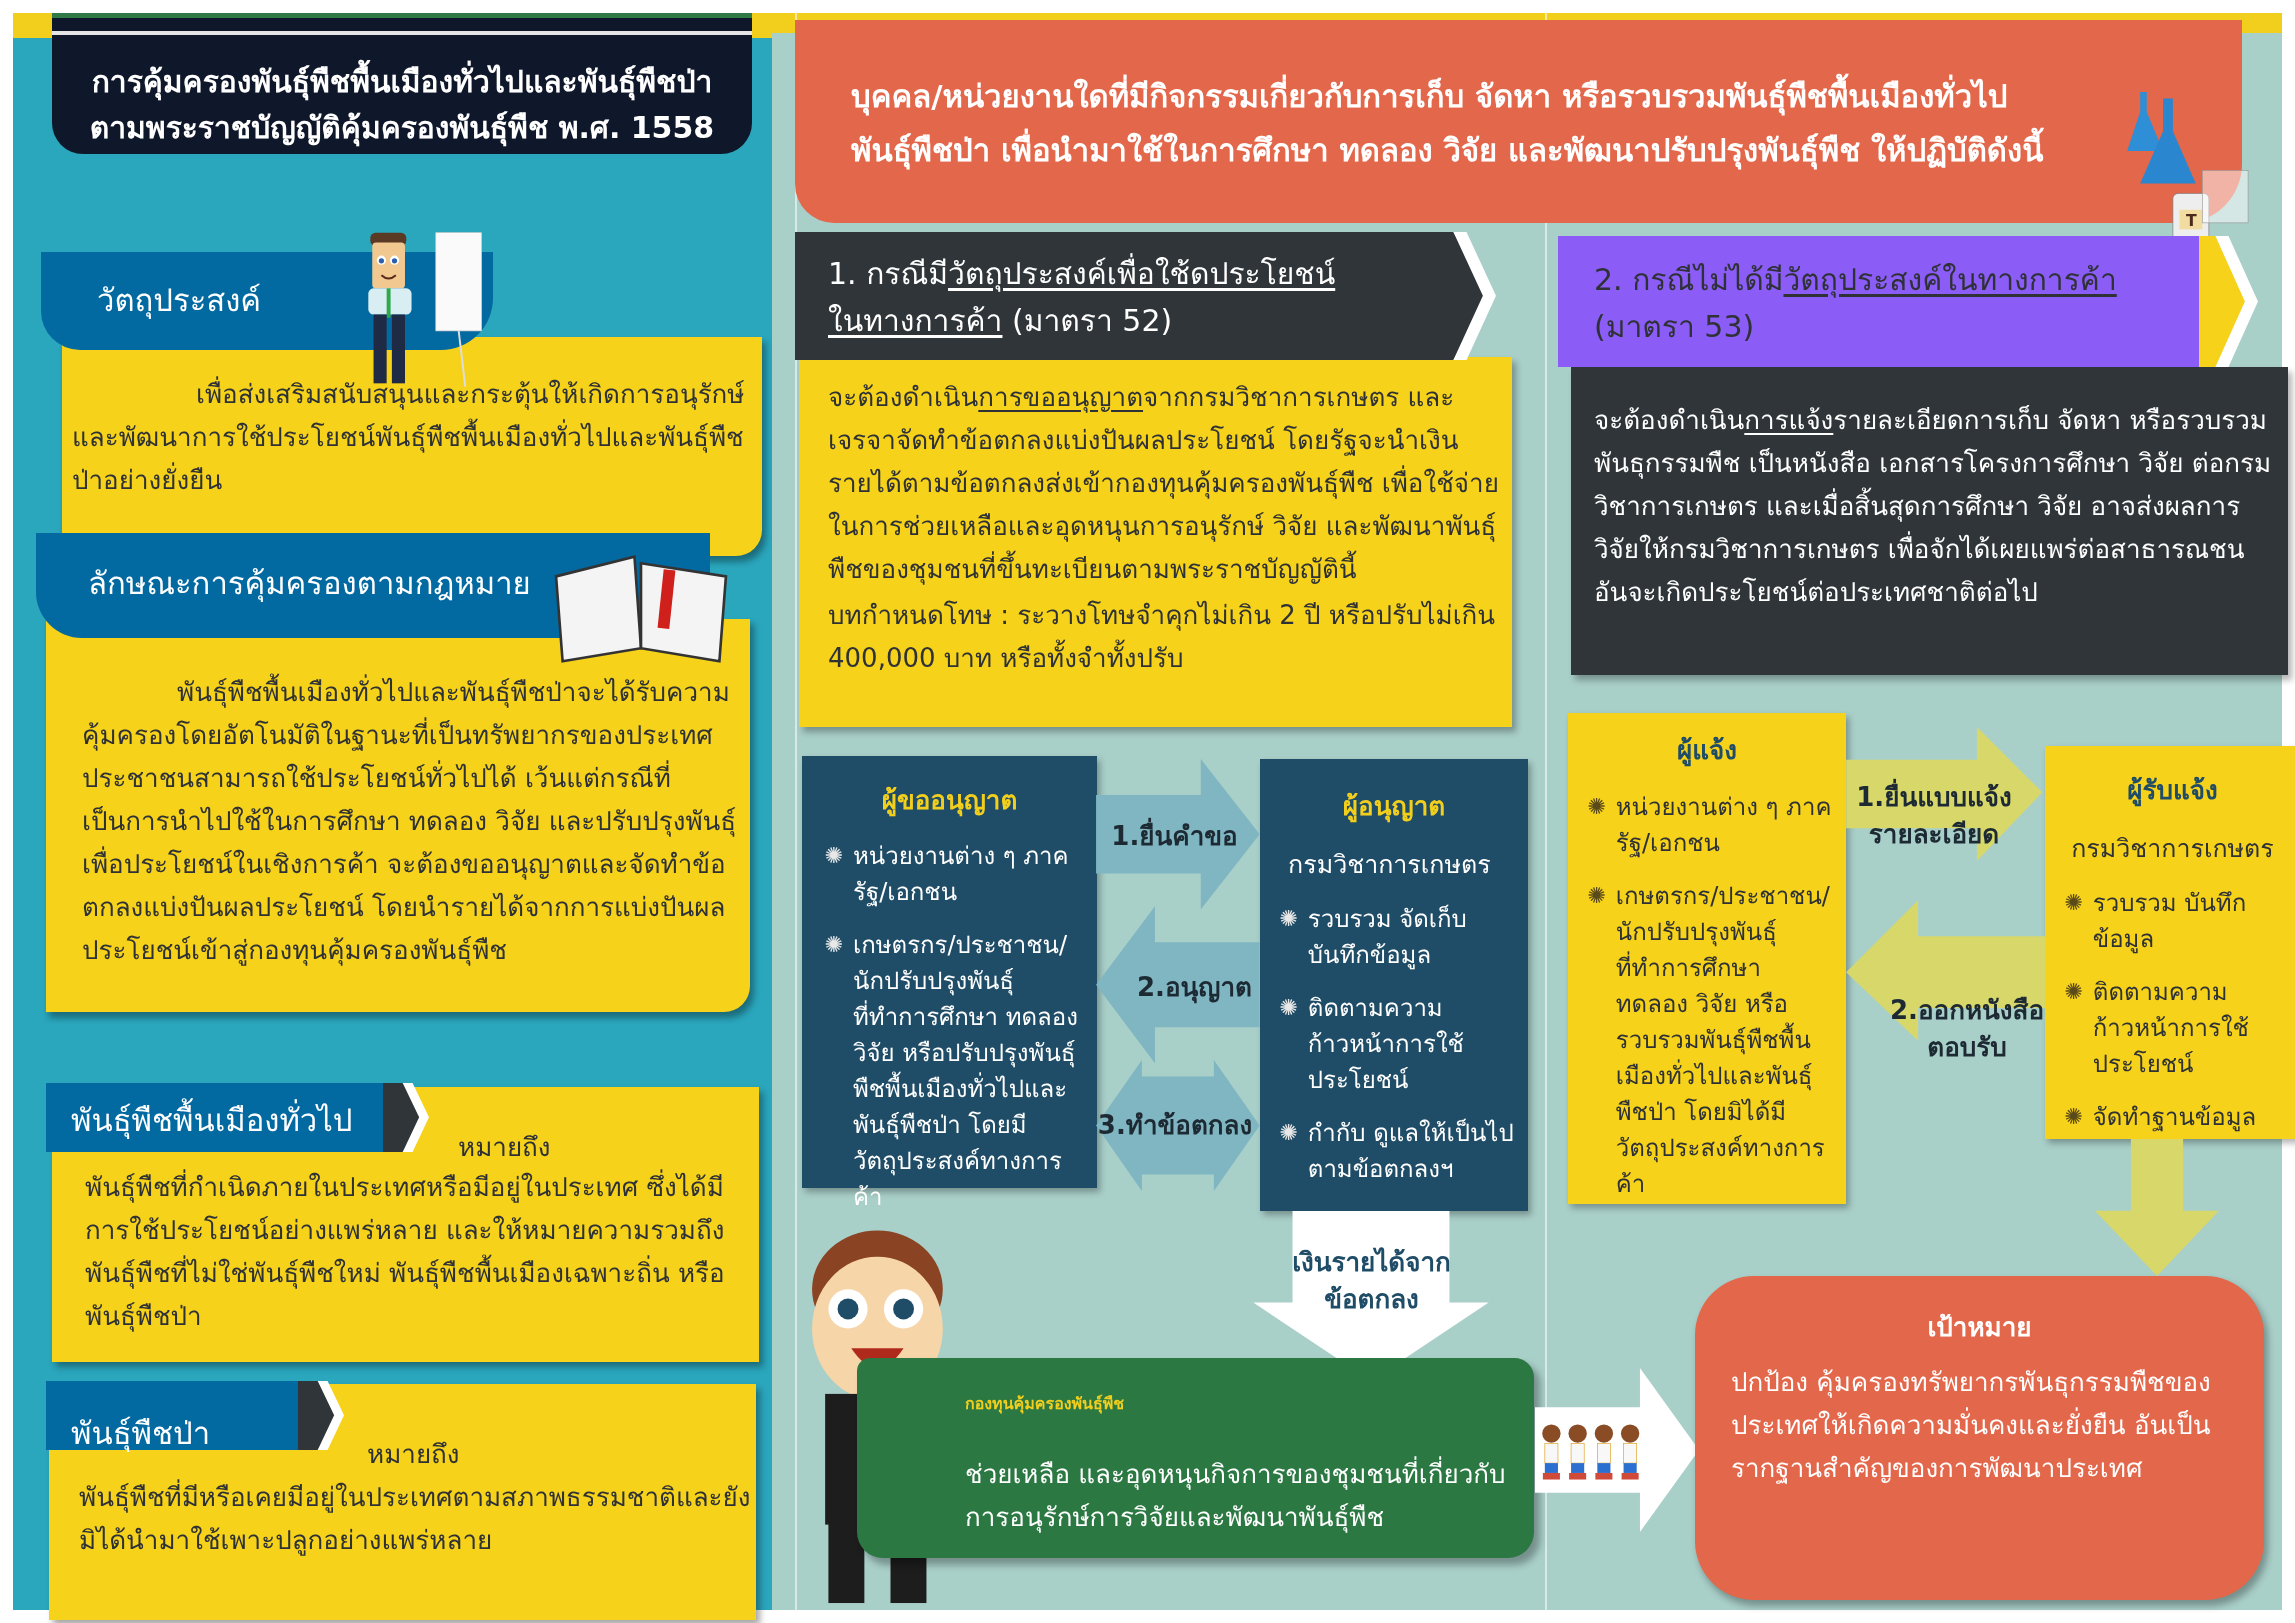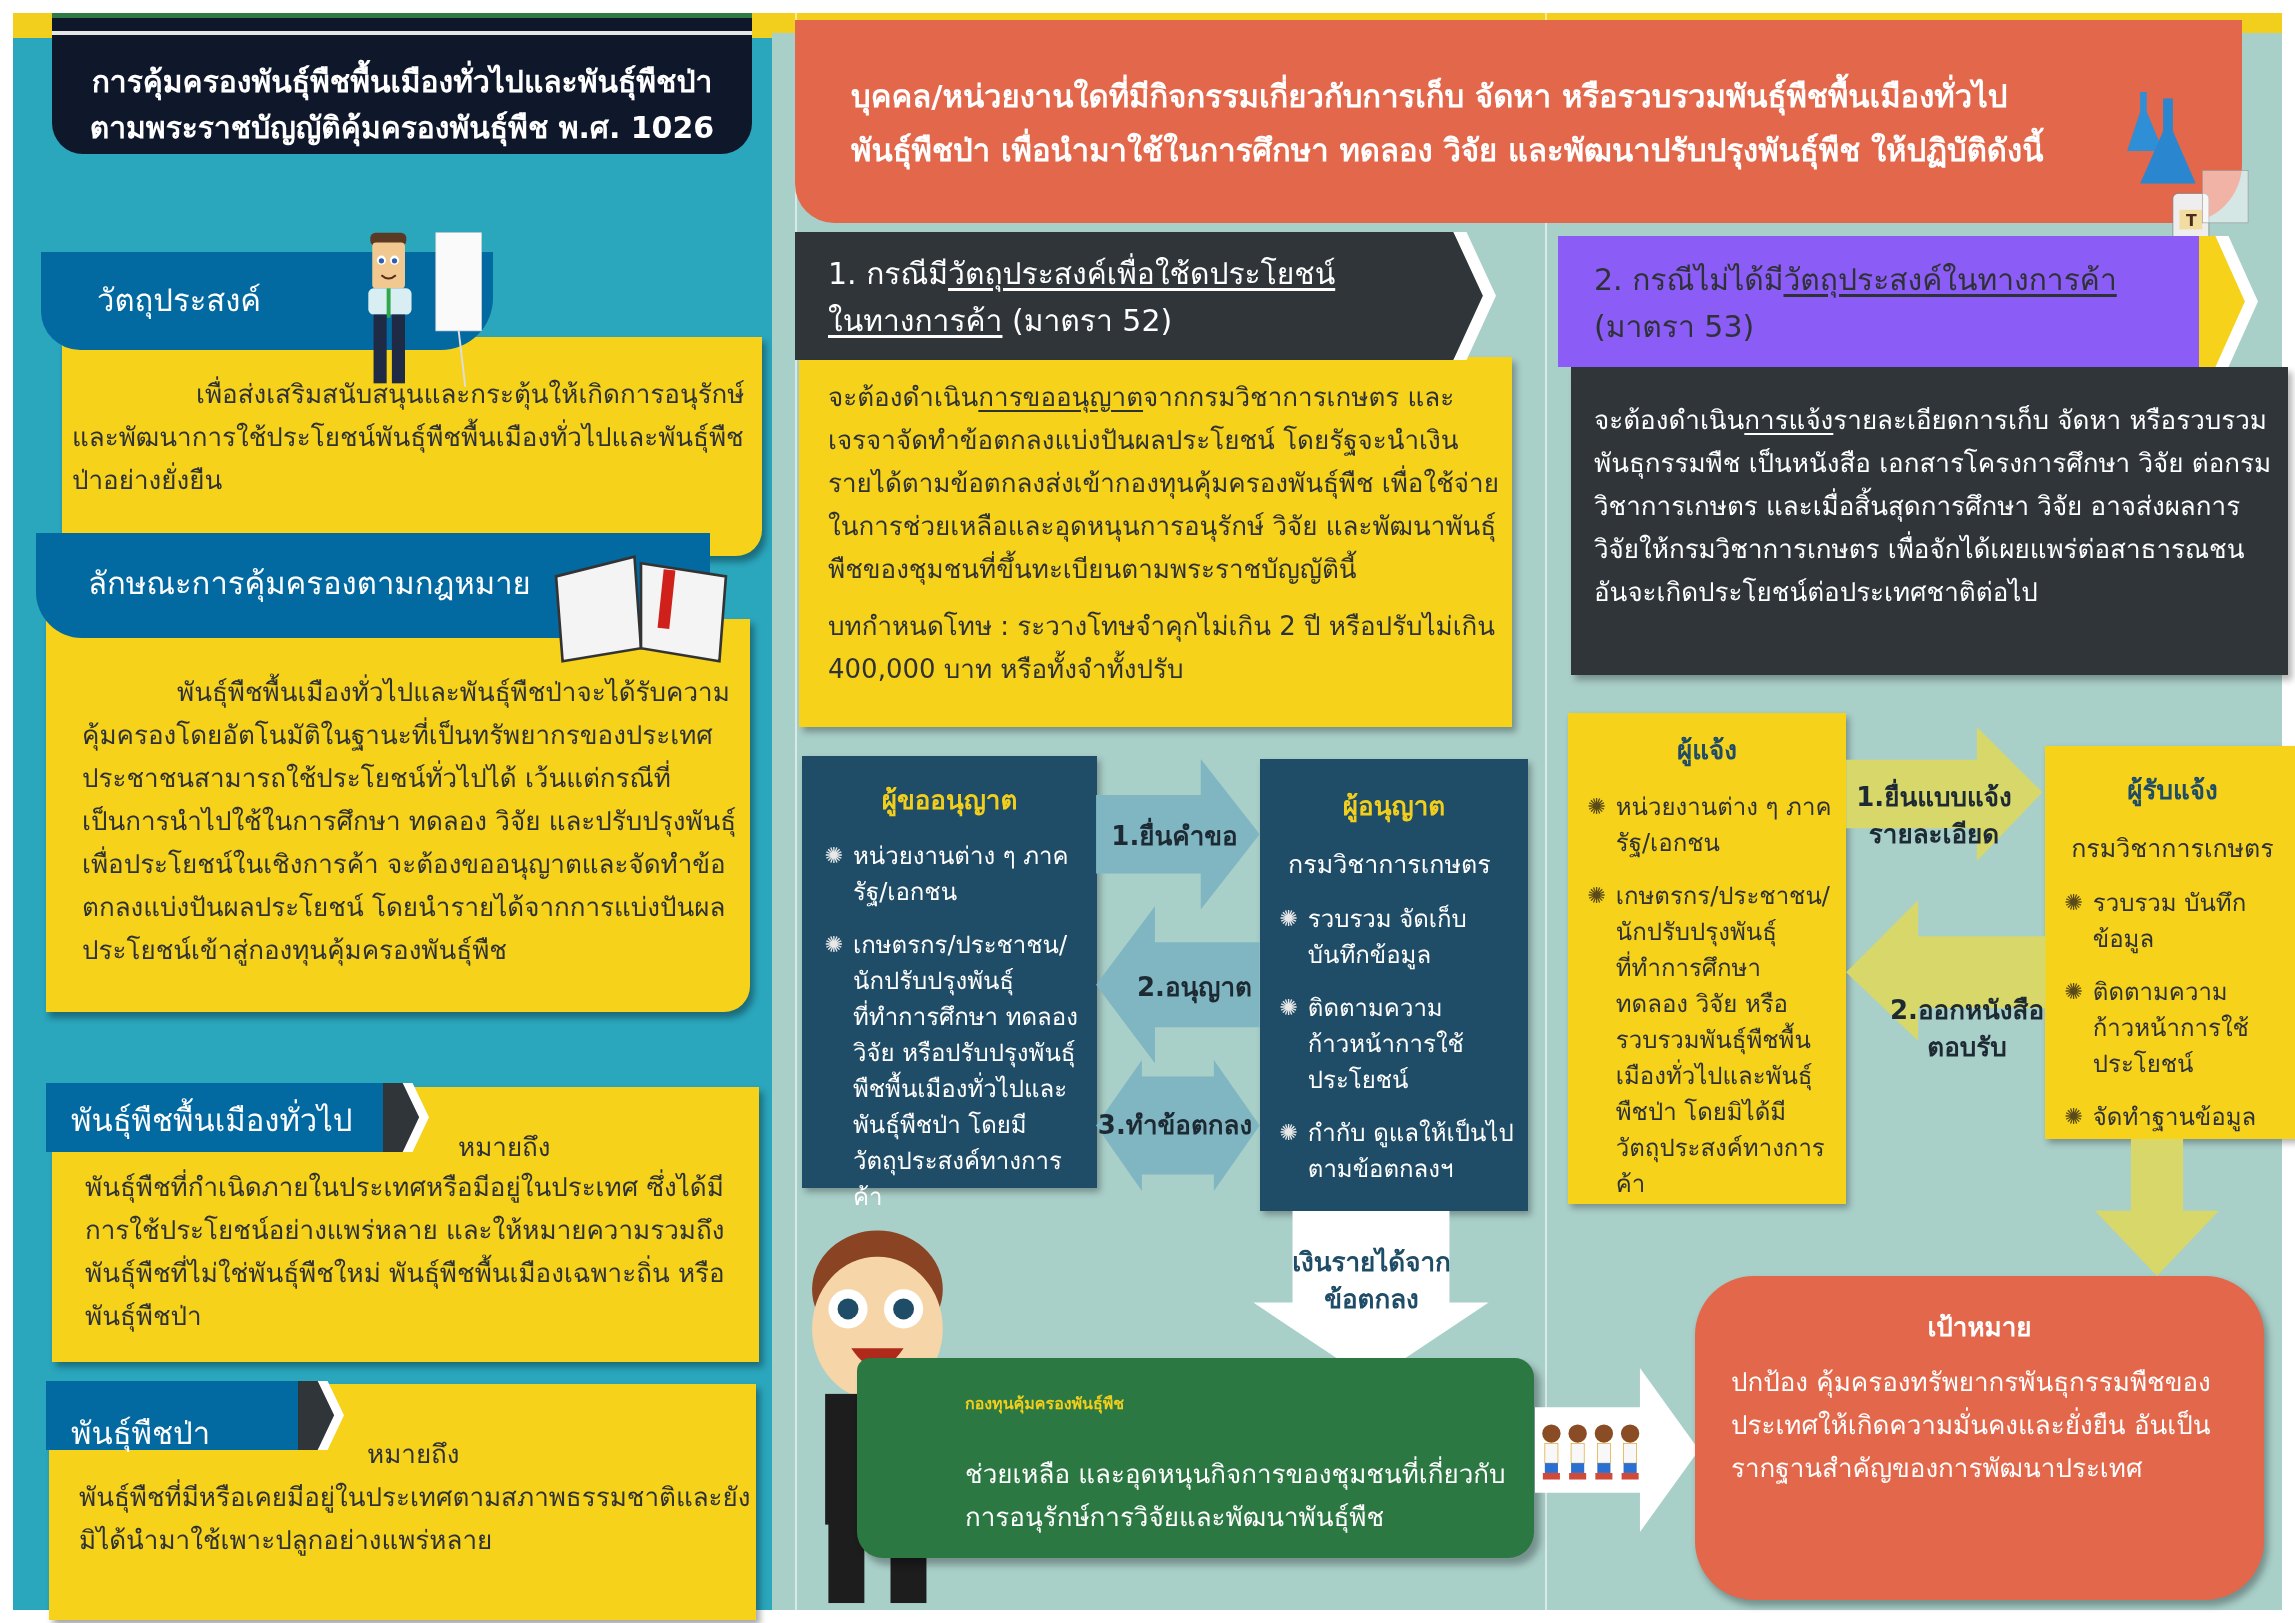--- a/index.html
+++ b/index.html
@@ -87,21 +87,21 @@
 </head>
 <body>
 
 <div class="abs left-panel"></div>
 <div class="abs left-topbar"></div>
 
 <div class="abs main-title">
   <div class="rule"></div>
   <div class="t">
     <div>การคุ้มครองพันธุ์พืชพื้นเมืองทั่วไปและพันธุ์พืชป่า</div>
-    <div>ตามพระราชบัญญัติคุ้มครองพันธุ์พืช พ.ศ. 1026</div>
+    <div>ตามพระราชบัญญัติคุ้มครองพันธุ์พืช พ.ศ. 1558</div>
   </div>
 </div>
 
 <div class="abs yellow-card obj-card"></div>
 <div class="abs dark-tab obj-tab">วัตถุประสงค์</div>
 <svg class="abs" style="left:367px;top:226px" width="131" height="164" viewBox="0 0 200 250">
   <rect x="5" y="10" width="55" height="20" rx="8" fill="#5a3a24"></rect>
   <rect x="8" y="25" width="50" height="70" rx="6" fill="#f0c890"></rect>
   <circle cx="22" cy="52" r="7" fill="#fff"></circle>
     <circle cx="22" cy="53" r="4" fill="#2b5fb0"></circle>
@@ -171,21 +171,21 @@
 <div class="abs c1-tab">
   <span>1. กรณีมี</span><u>วัตถุประสงค์เพื่อใช้ดประโยชน์</u><br>
   <u>ในทางการค้า</u><span> (มาตรา 52)</span>
 </div>
 <svg class="abs" style="left:1437px;top:232px" width="59" height="128" viewBox="0 0 90 195">
   <polygon points="0,0 25,0 80,97 25,195 0,195" fill="#2f3538"></polygon>
   <polygon points="25,0 45,0 90,97 45,195 25,195 70,97" fill="#ffffff"></polygon>
 </svg>
 <div class="abs c1-text">
   <p><span>จะต้องดำเนิน</span><u>การขออนุญาต</u><span>จากกรมวิชาการเกษตร และเจรจาจัดทำข้อตกลงแบ่งปันผลประโยชน์ โดยรัฐจะนำเงินรายได้ตามข้อตกลงส่งเข้ากองทุนคุ้มครองพันธุ์พืช เพื่อใช้จ่ายในการช่วยเหลือและอุดหนุนการอนุรักษ์ วิจัย และพัฒนาพันธุ์พืชของชุมชนที่ขึ้นทะเบียนตามพระราชบัญญัตินี้</span></p>
-  <p style="margin-top:14px">บทกำหนดโทษ : ระวางโทษจำคุกไม่เกิน 2 ปี หรือปรับไม่เกิน 400,000 บาท หรือทั้งจำทั้งปรับ</p>
+  <p style="margin-top:3px">บทกำหนดโทษ : ระวางโทษจำคุกไม่เกิน 2 ปี หรือปรับไม่เกิน 400,000 บาท หรือทั้งจำทั้งปรับ</p>
 </div>
 
 <div class="abs navy-box req-box">
   <div class="box-title">ผู้ขออนุญาต</div>
   <div class="bullet">
       <span class="star">✺</span>
       <span>หน่วยงานต่าง ๆ ภาครัฐ/เอกชน</span>
     </div>
   <div class="bullet">
       <span class="star">✺</span>

